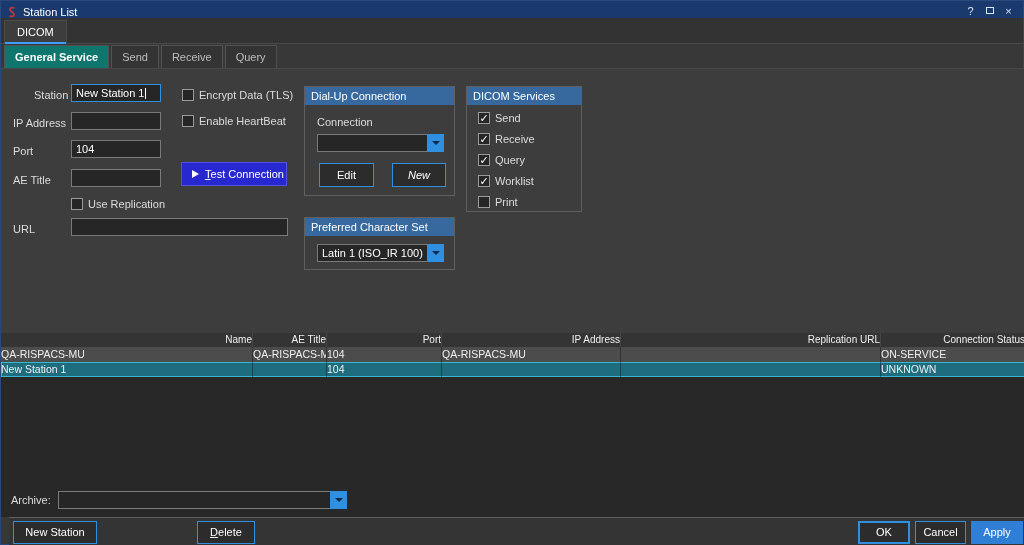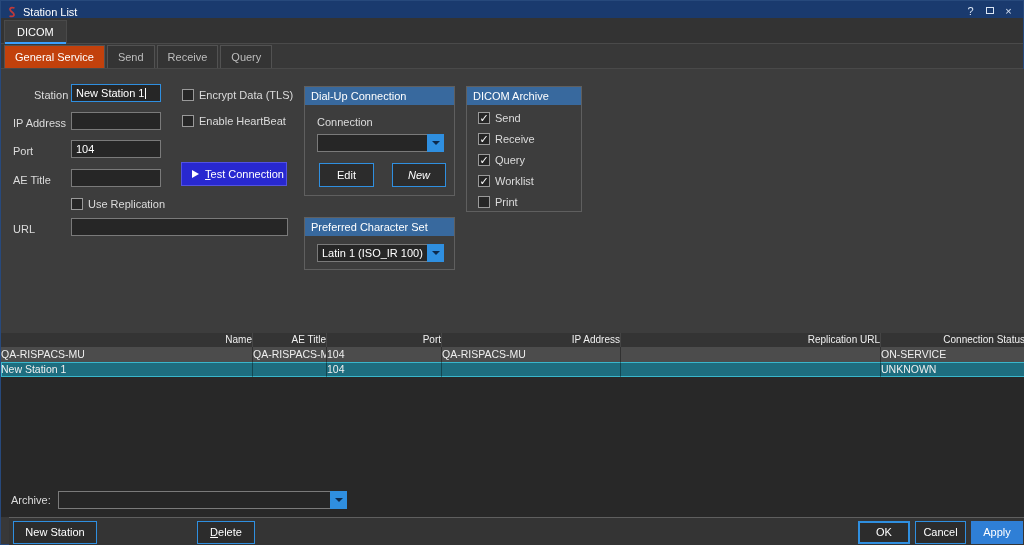--- a/index.html
+++ b/index.html
@@ -13,21 +13,21 @@
   .win-btns { margin-left:auto; display:flex; align-items:center; }
   .win-btn { width:19px; height:15px; text-align:center; line-height:14px; color:#dce6f5; font-size:11px; cursor:default; display:flex; align-items:center; justify-content:center; }
   .maxbox { width:8px; height:7px; border:1px solid #dce6f5; display:inline-block; }
 
   
   .outer-tabs { position:absolute; top:17px; left:0; right:0; height:26px; background:#333333; border-bottom:1px solid #4a4a4a; }
   .tab-dicom { position:absolute; left:3px; top:2px; height:24px; padding:0 12px; line-height:23px; background:#3d3d3d; border:1px solid #4a4a4a; border-bottom:none; color:#fff; }
   .tab-dicom::after { content:""; position:absolute; left:0; right:0; bottom:0; height:2px; background:#3aa0ff; }
   .inner-tabs { position:absolute; top:43px; left:0; right:0; height:25px; background:#383838; border-bottom:1px solid #494949; display:flex; align-items:flex-end; padding-left:3px; }
   .itab { height:23px; padding:0 10px; line-height:22px; border:1px solid #525252; border-bottom:none; color:#bdbdbd; background:#343434; margin-right:2px; }
-  .itab.active { background:#c2410c; color:#ffffff; }
+  .itab.active { background:#0f766e; color:#ffffff;font-weight:bold; }
 
   
   .page { position:absolute; top:68px; left:0; width:1024px; height:264px; background:#3d3d3d; }
   .lbl { position:absolute; color:#dcdcdc; height:14px; line-height:14px; white-space:nowrap; }
   .field { position:absolute; height:18px; background:#262626; border:1px solid #7a7a7a; color:#ffffff; line-height:16px; padding:0 4px; overflow:hidden; white-space:nowrap; }
   .field.focused { border-color:#2f8fe0; }
   .caret { display:inline-block; width:1px; height:11px; background:#ffffff; vertical-align:-2px; margin-left:1px; }
 
   .cb { position:absolute; display:flex; align-items:center; gap:5px; height:13px; }
   .cb .box { width:12px; height:12px; background:#262626; border:1px solid #9a9a9a; color:#ffffff; font-size:11px; line-height:11px; text-align:center; flex:0 0 auto; }
@@ -144,21 +144,21 @@
         <span class="combo-val"></span>
         <span class="combo-arrow">
             <span class="arrow-glyph"></span>
           </span>
       </div>
       <div class="btn gbtn" style="left:14px; top:76px; width:55px; line-height:22px;">Edit</div>
       <div class="btn gbtn" style="left:87px; top:76px; width:54px; line-height:22px;font-style:italic;">New</div>
     </div>
 
     <div class="group" style="left:465px; top:17px; width:116px; height:126px;">
-      <div class="group-header">DICOM Archive</div>
+      <div class="group-header">DICOM Services</div>
       <div class="cb" style="left:11px; top:24px;">
         <span class="box">✓</span>
         <span class="cb-label">Send</span>
       </div>
       <div class="cb" style="left:11px; top:45px;">
         <span class="box">✓</span>
         <span class="cb-label">Receive</span>
       </div>
       <div class="cb" style="left:11px; top:66px;">
         <span class="box">✓</span>

